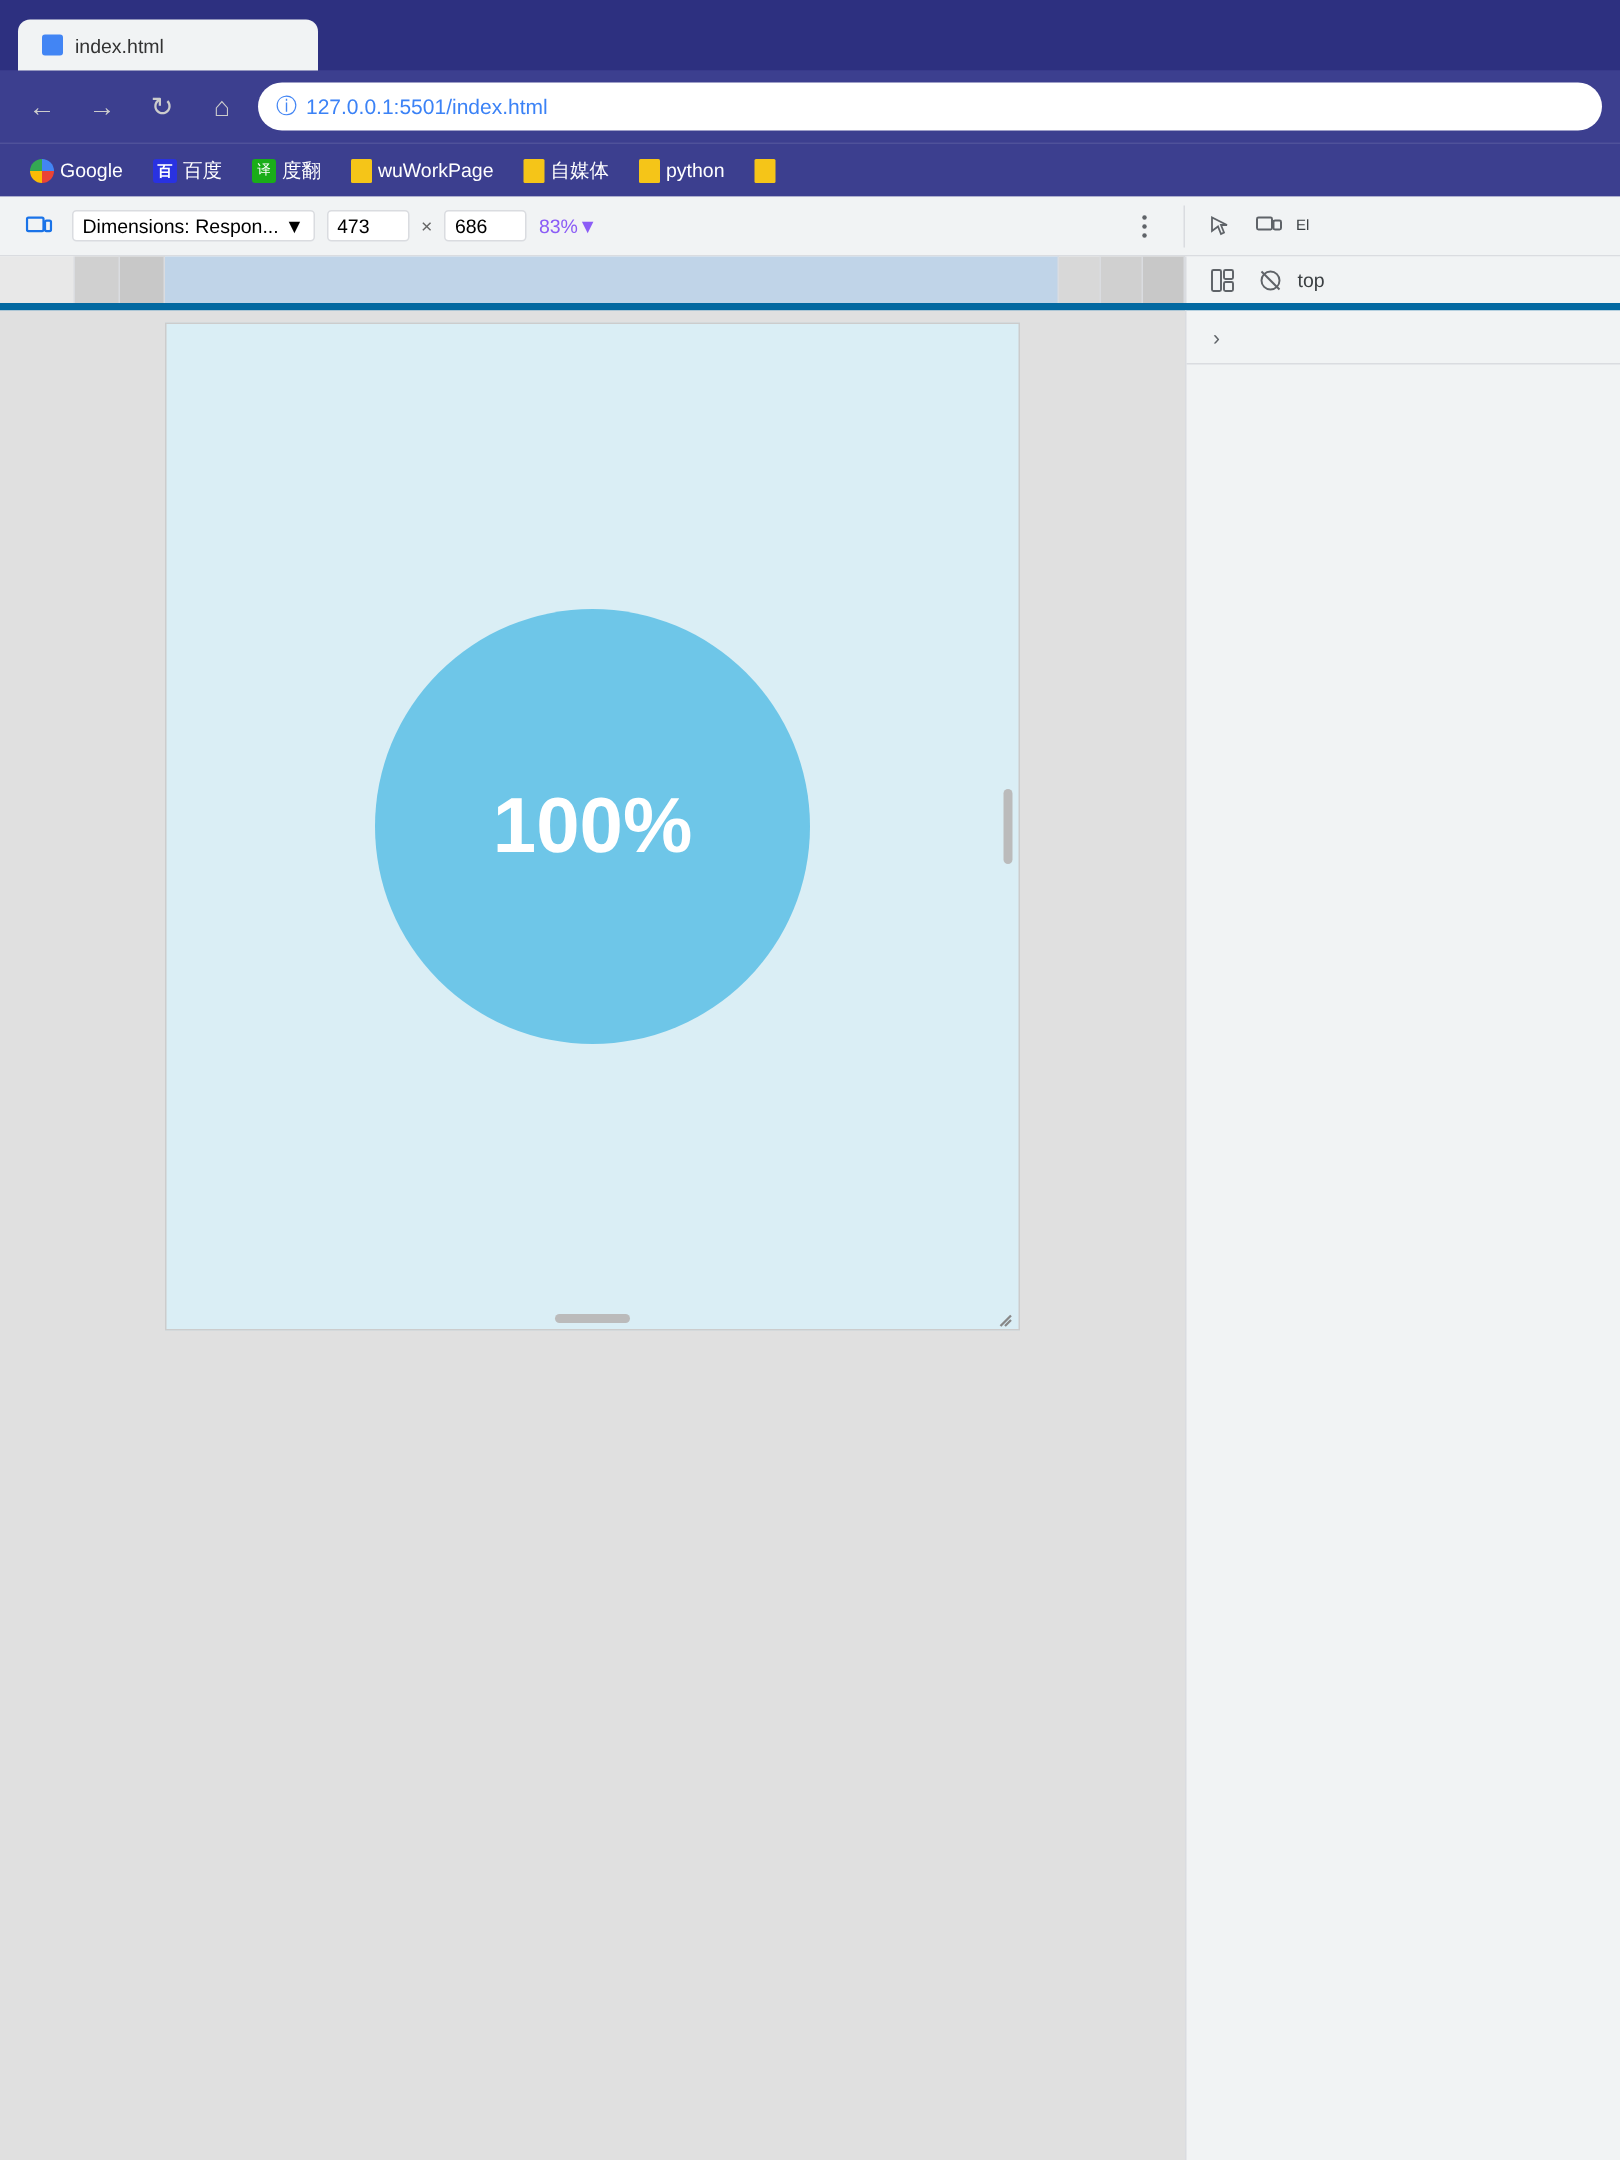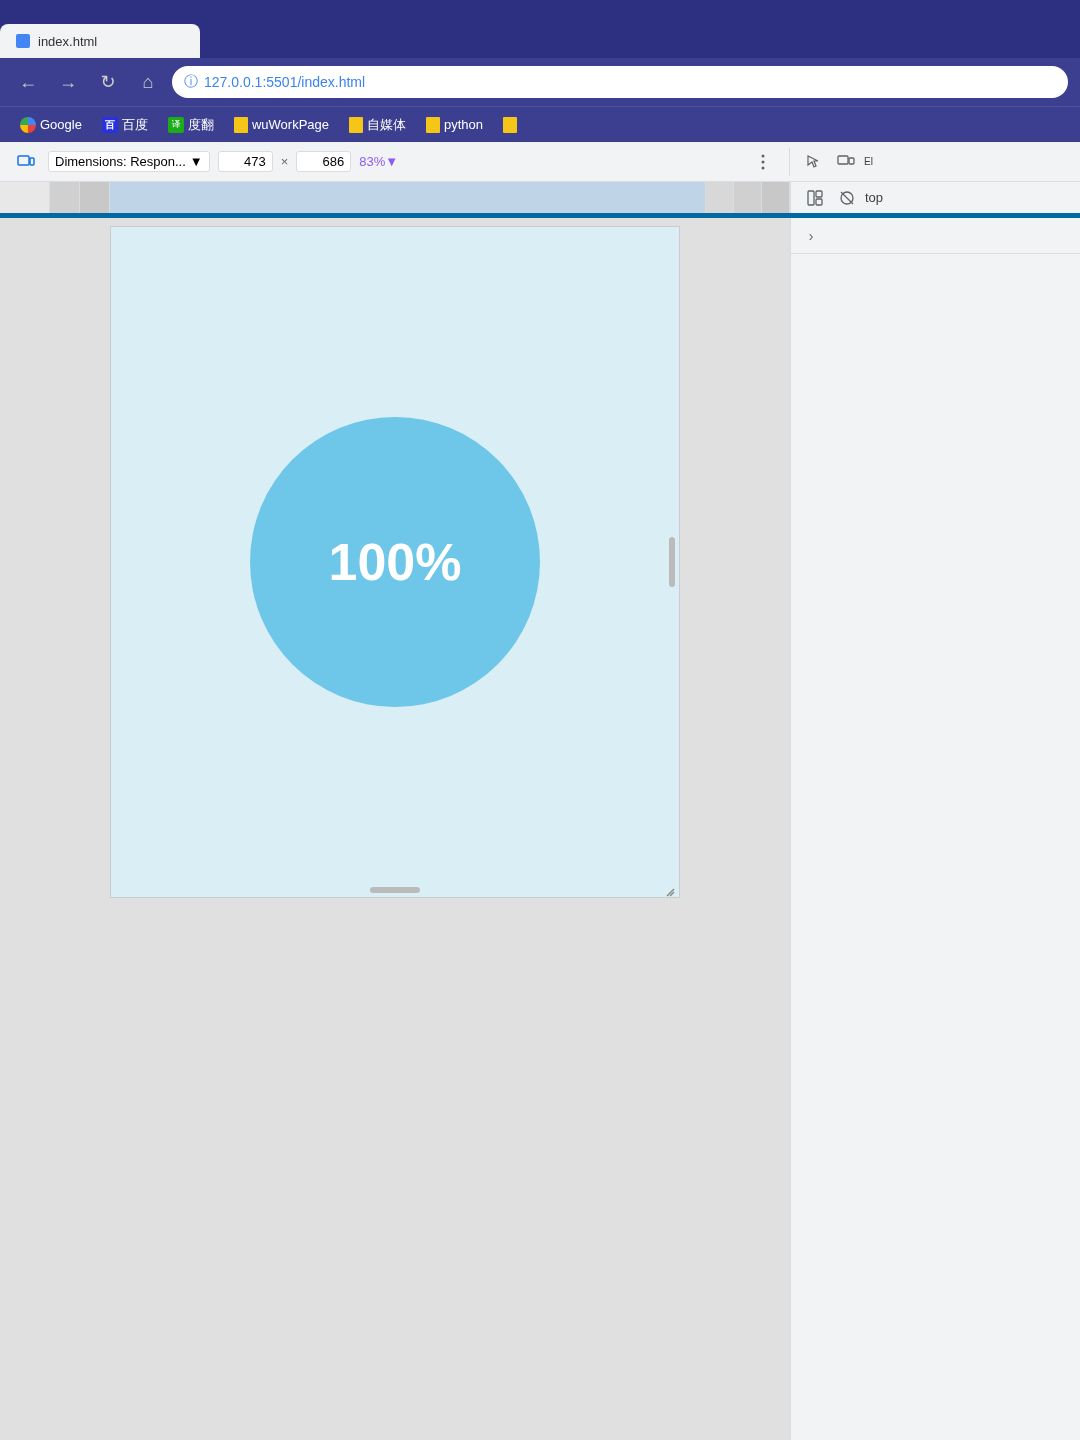--- a/index.html
+++ b/index.html
@@ -3,25 +3,25 @@
   <meta charset="utf-8">
   <style>
     * { margin: 0; padding: 0; box-sizing: border-box; }
     body { width: 1080px; height: 1440px; font-family: Arial, sans-serif; overflow: hidden; background: #f1f3f4; }
 
     
     .browser-chrome { width: 100%; background: #3c3f8f; }
 
     
     .tab-bar {
-      height: 58px;
+      height: 47px;
       background: #2d3080;
       display: flex;
       align-items: flex-end;
-      padding: 0 0;
+      padding: 0 12px;
     }
     .tab-active {
       background: #f1f3f4;
       border-radius: 8px 8px 0 0;
       padding: 8px 16px;
       font-size: 13px;
       color: #333;
       display: flex;
       align-items: center;
       gap: 8px;
@@ -139,21 +139,21 @@
       font-size: 13px;
       background: white;
       cursor: pointer;
     }
     .dt-input {
       width: 55px;
       border: 1px solid #dadce0;
       border-radius: 3px;
       padding: 2px 6px;
       font-size: 13px;
-      text-align: right;
+      text-align: left;
       background: white;
     }
     .dt-x { font-size: 13px; color: #666; }
     .dt-zoom {
       display: flex; align-items: center; gap: 0;
       font-size: 13px; color: #8b5cf6;
       cursor: pointer;
     }
     .dt-icon-btn {
       width: 28px; height: 28px;

